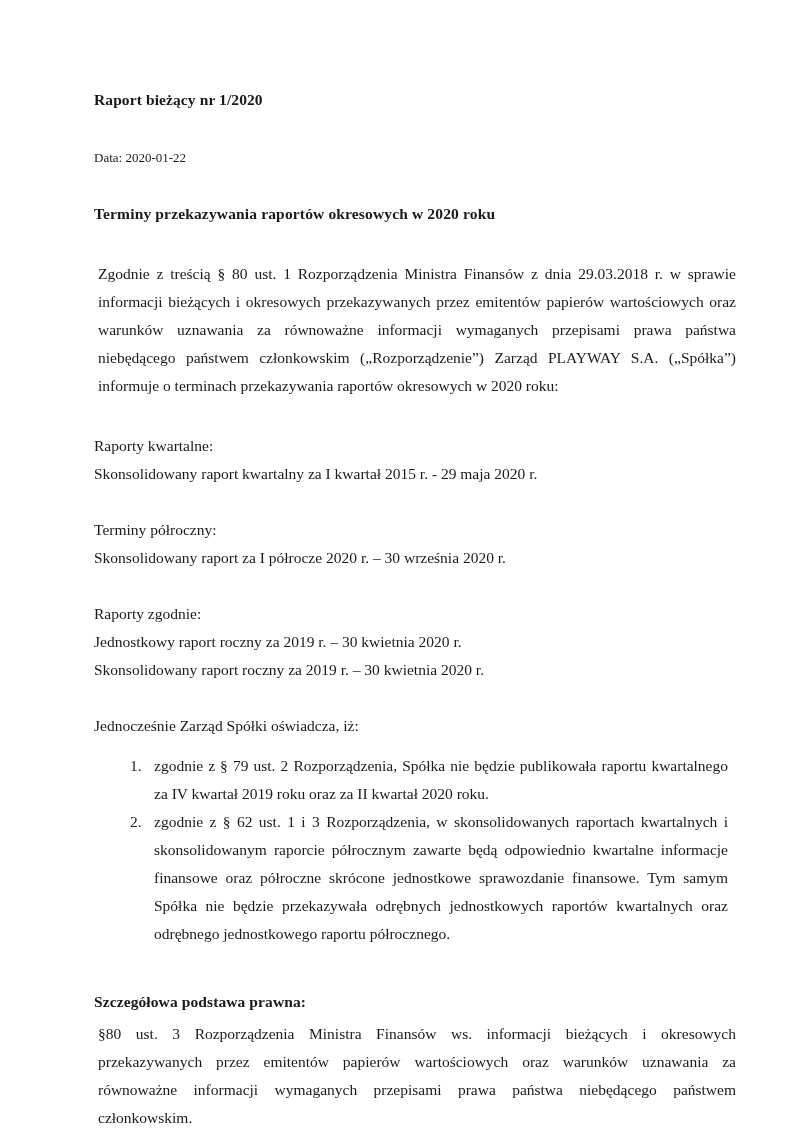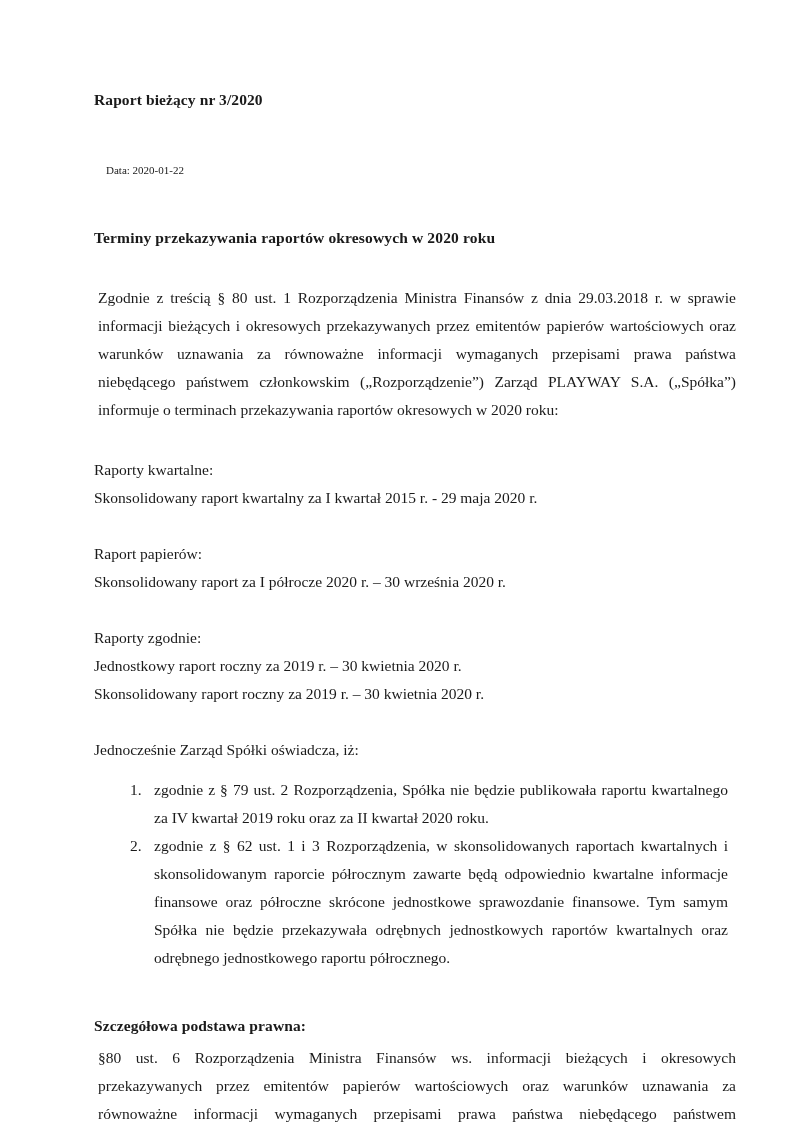--- a/index.html
+++ b/index.html
@@ -35,23 +35,23 @@
     font-size: 15.5px;
     font-weight: bold;
     line-height: 28px;
     margin: 0;
     letter-spacing: 0.1px;
   }
   .spacer-lg { height: 30px; }
   .spacer-md { height: 28px; }
 
   .meta-line {
-    font-size: 11px;
+    font-size: 13px;
     line-height: 28px;
-    margin: 12px;
+    margin: 0;
   }
 
   .section-heading {
     font-size: 15.5px;
     font-weight: bold;
     line-height: 28px;
     margin: 0;
     letter-spacing: 0.15px;
   }
 
@@ -111,42 +111,42 @@
     margin: 0;
     letter-spacing: 0.1px;
   }
 </style>
 </head>
 <body>
 
 <div id="page">
   <div id="content">
 
-    <h1 class="doc-title">Raport bieżący nr 3/2020</h1>
+    <h1 class="doc-title">Raport bieżący nr 1/2020</h1>
 
     <div class="spacer-lg"></div>
 
     <p class="meta-line">Data: 2020-01-22</p>
 
     <div class="spacer-md"></div>
 
     <h2 class="section-heading">Terminy przekazywania raportów okresowych w 2020 roku</h2>
 
     <div class="spacer-md"></div>
 
     <p class="para">Zgodnie z treścią § 80 ust. 1 Rozporządzenia Ministra Finansów z dnia 29.03.2018 r. w sprawie informacji bieżących i okresowych przekazywanych przez emitentów papierów wartościowych oraz warunków uznawania za równoważne informacji wymaganych przepisami prawa państwa niebędącego państwem członkowskim („Rozporządzenie”) Zarząd PLAYWAY S.A. („Spółka”) informuje o terminach przekazywania raportów okresowych w 2020 roku:</p>
 
     <div class="spacer-md"></div>
 
     <p class="group-label">Raporty kwartalne:</p>
     <p class="group-line">Skonsolidowany raport kwartalny za I kwartał 2015 r. - 29 maja 2020 r.</p>
 
     <div class="spacer-md"></div>
 
-    <p class="group-label">Raport papierów:</p>
+    <p class="group-label">Terminy półroczny:</p>
     <p class="group-line">Skonsolidowany raport za I półrocze 2020 r. – 30 września 2020 r.</p>
 
     <div class="spacer-md"></div>
 
     <p class="group-label">Raporty zgodnie:</p>
     <p class="group-line">Jednostkowy raport roczny za 2019 r. – 30 kwietnia 2020 r.</p>
     <p class="group-line">Skonsolidowany raport roczny za 2019 r. – 30 kwietnia 2020 r.</p>
 
     <div class="spacer-md"></div>
 
@@ -154,16 +154,16 @@
 
     <ol class="numbered">
       <li>zgodnie z § 79 ust. 2 Rozporządzenia, Spółka nie będzie publikowała raportu kwartalnego za IV kwartał 2019 roku oraz za II kwartał 2020 roku.</li>
       <li>zgodnie z § 62 ust. 1 i 3 Rozporządzenia, w skonsolidowanych raportach kwartalnych i skonsolidowanym raporcie półrocznym zawarte będą odpowiednio kwartalne informacje finansowe oraz półroczne skrócone jednostkowe sprawozdanie finansowe. Tym samym Spółka nie będzie przekazywała odrębnych jednostkowych raportów kwartalnych oraz odrębnego jednostkowego raportu półrocznego.</li>
     </ol>
 
     <div class="spacer-md"></div>
 
     <h2 class="final-heading">Szczegółowa podstawa prawna:</h2>
 
-    <p class="para">§80 ust. 6 Rozporządzenia Ministra Finansów ws. informacji bieżących i okresowych przekazywanych przez emitentów papierów wartościowych oraz warunków uznawania za równoważne informacji wymaganych przepisami prawa państwa niebędącego państwem członkowskim.</p>
+    <p class="para">§80 ust. 3 Rozporządzenia Ministra Finansów ws. informacji bieżących i okresowych przekazywanych przez emitentów papierów wartościowych oraz warunków uznawania za równoważne informacji wymaganych przepisami prawa państwa niebędącego państwem członkowskim.</p>
 
   </div>
 </div>
 
 </body></html>

